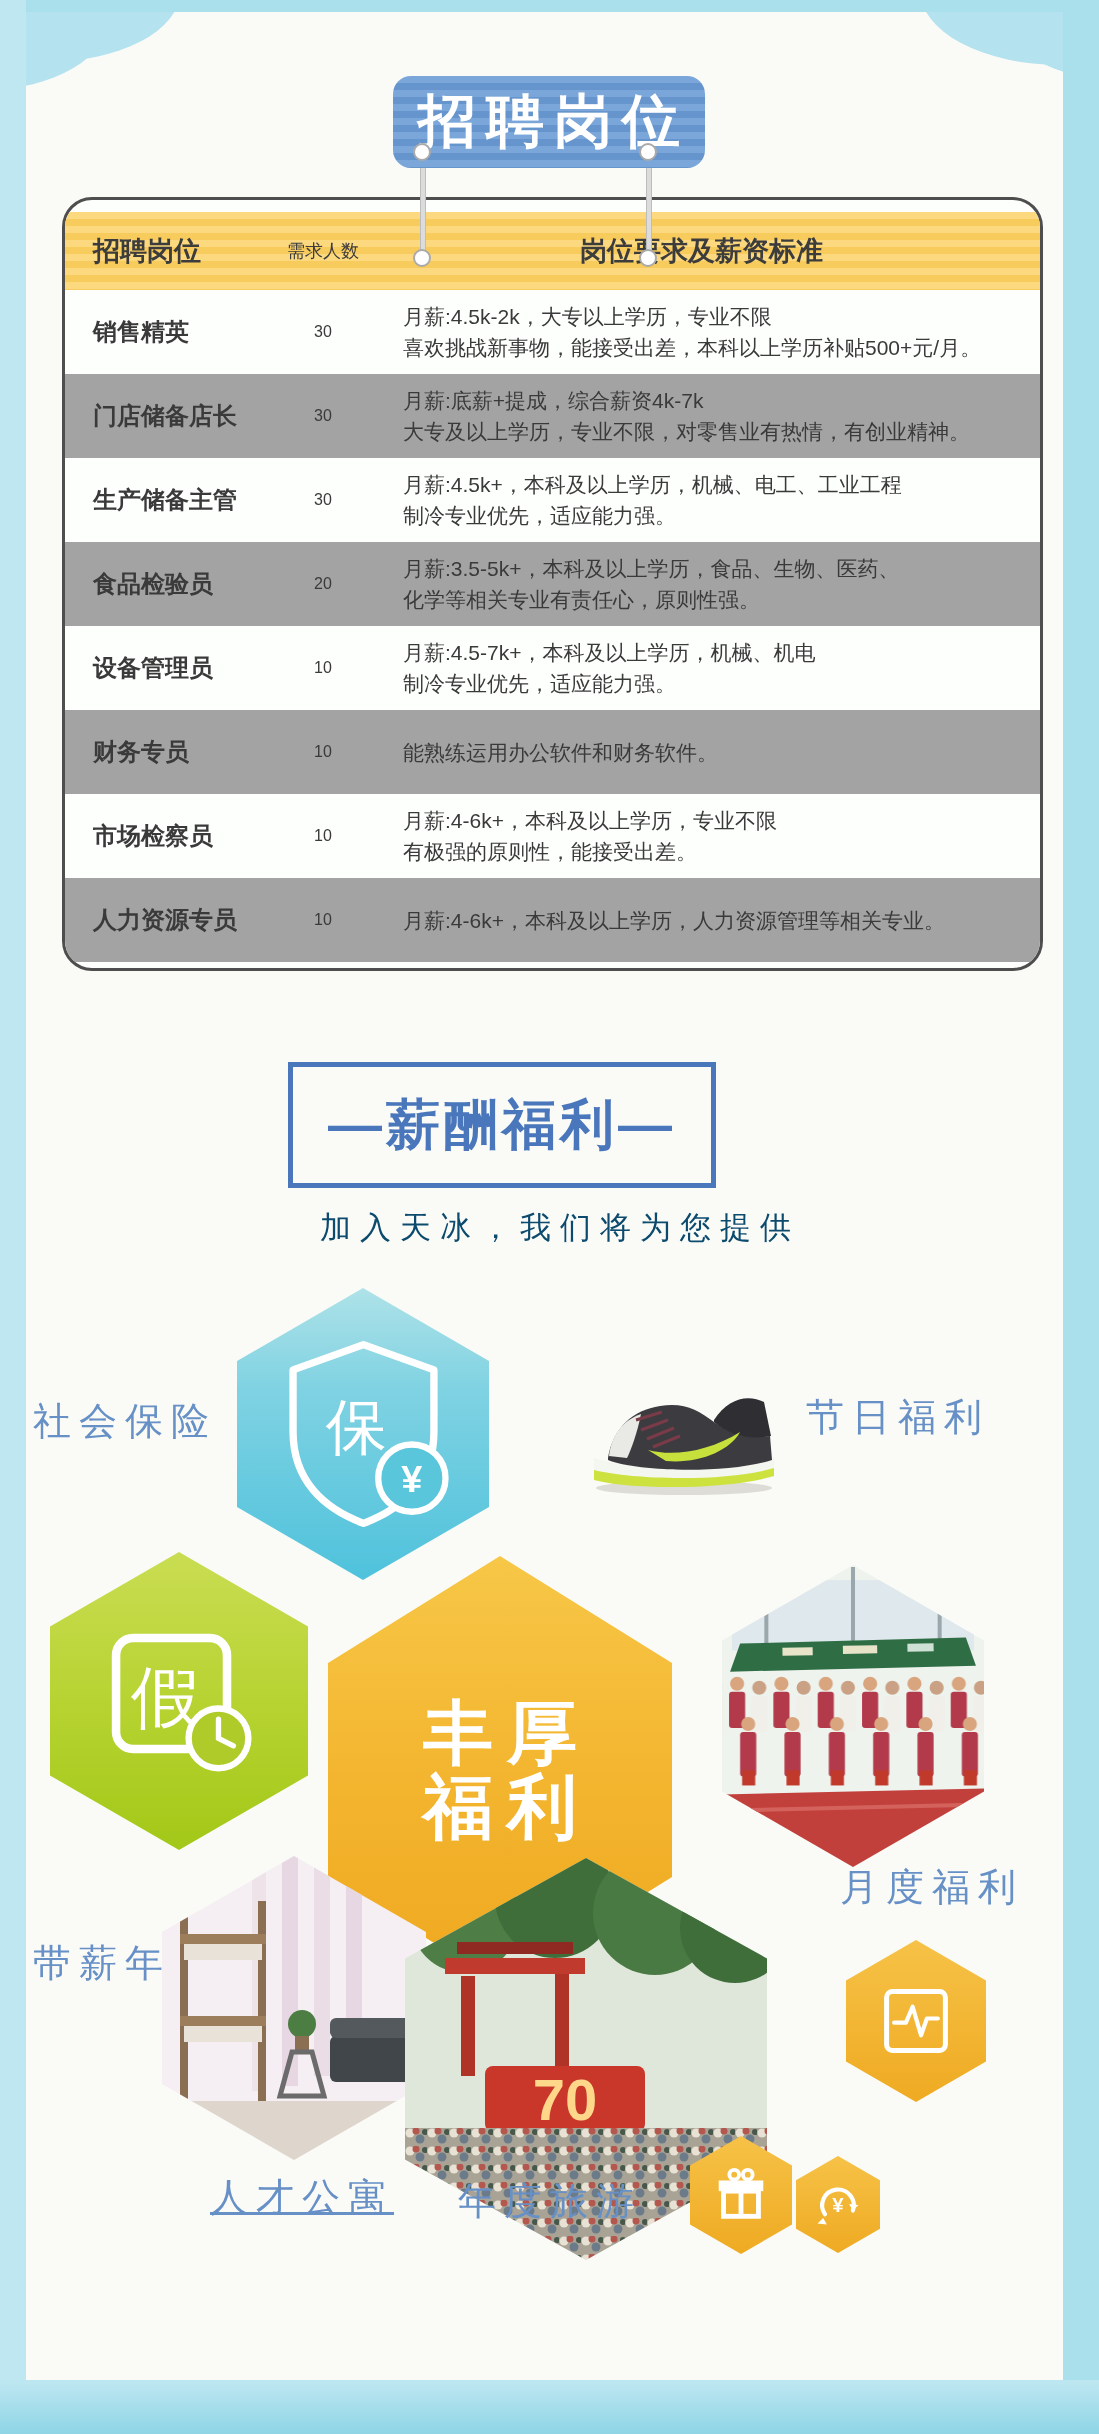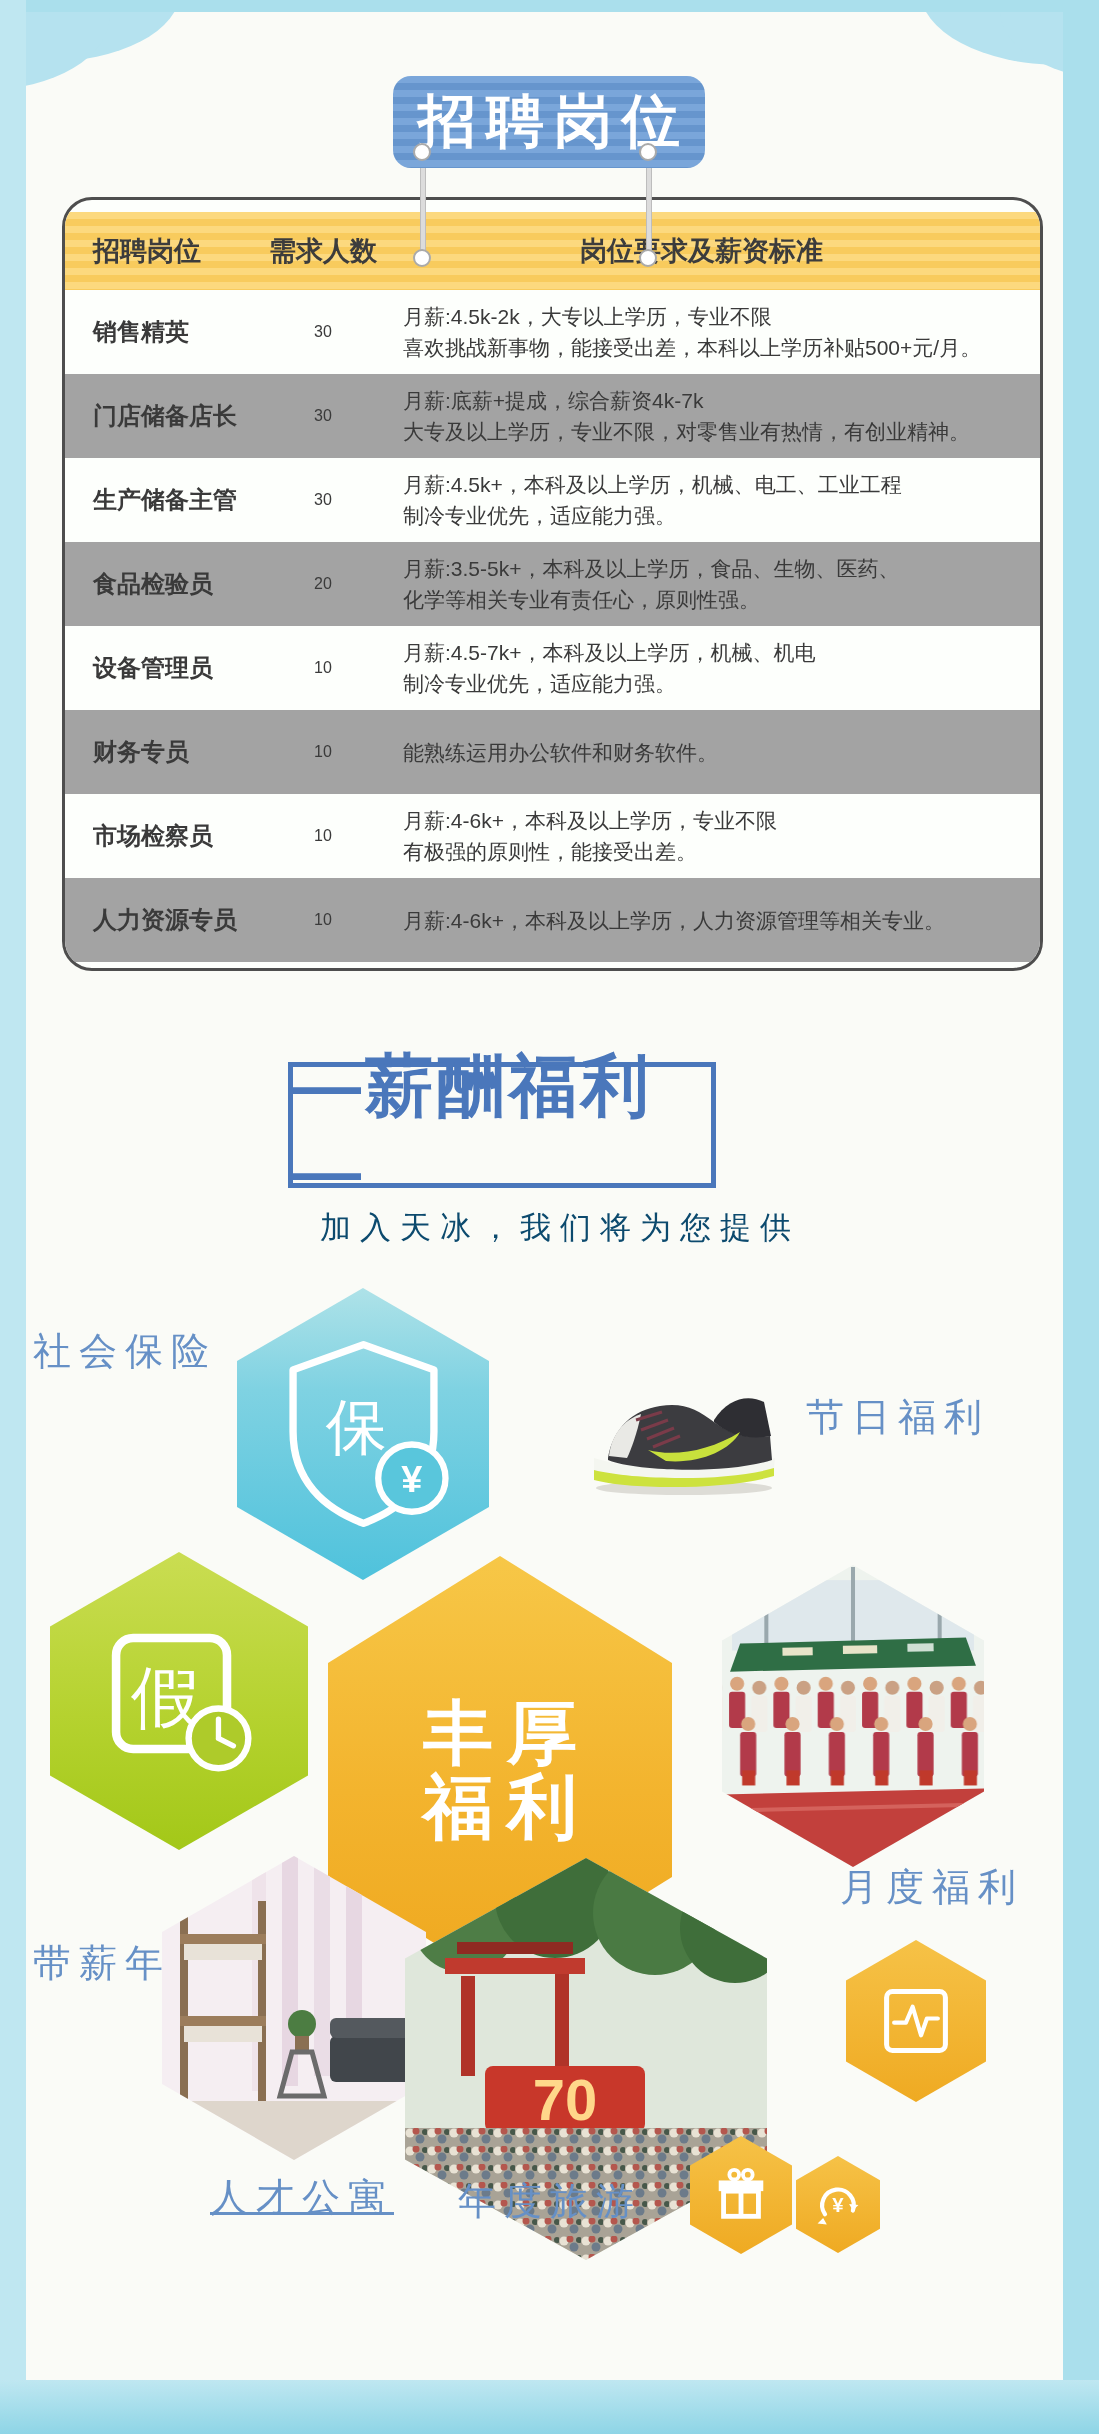--- a/index.html
+++ b/index.html
@@ -24,26 +24,26 @@
   .knot{position:absolute;width:14px;height:14px;background:#fff;border:2px solid #aaa;border-radius:50%;z-index:4;}
 
   
   .rtable{position:absolute;left:62px;top:197px;width:975px;height:768px;background:#fdfffc;border:3px solid #4e4e4e;border-radius:30px;overflow:hidden;z-index:1;}
   .thead{margin-top:12px;height:78px;display:flex;align-items:center;background:repeating-linear-gradient(180deg,#fcd97e 0 7px,#f8cb5d 7px 14px);font-size:27px;font-weight:bold;color:#3c3c3c;}
   .trow{height:84px;display:flex;align-items:center;color:#3a3a3a;}
   .trow.alt{background:#a3a3a3;}
   .c1{width:160px;padding-left:28px;font-size:24px;font-weight:600;flex-shrink:0;}
   .thead .c1{font-size:27px;font-weight:bold;}
   .c2{width:140px;text-align:center;font-size:16px;flex-shrink:0;}
-  .thead .c2{font-size:27px;font-weight:bold;}
+  .thead .c2{font-size:18px;font-weight:normal;}
   .c3h{flex:1;text-align:center;padding-right:30px;}
   .c3{flex:1;font-size:21px;line-height:31px;padding-left:10px;padding-right:14px;}
 
   
-  .tbox{position:absolute;left:288px;top:1062px;width:428px;height:126px;border:5px solid #4a77bb;box-sizing:border-box;display:flex;align-items:center;justify-content:center;font-size:68px;font-weight:bold;color:#4a77bb;letter-spacing:4px;}
+  .tbox{position:absolute;left:288px;top:1062px;width:428px;height:126px;border:5px solid #4a77bb;box-sizing:border-box;display:flex;align-items:center;justify-content:center;font-size:54px;font-weight:bold;color:#4a77bb;letter-spacing:4px;}
   .subt{position:absolute;left:200px;top:1207px;width:600px;text-align:right;font-size:31px;color:#0c4a6e;letter-spacing:9px;}
 
   .hex{position:absolute;clip-path:polygon(50% 0%,100% 25%,100% 75%,50% 100%,0% 75%,0% 25%);display:flex;align-items:center;justify-content:center;}
   .hex-teal{background:linear-gradient(180deg,#aee2e8 0%,#7fd2e2 35%,#4fc2dc 100%);}
   .hex-green{background:linear-gradient(180deg,#cadd52 0%,#b5d22f 55%,#a3c818 100%);}
   .hex-orange{background:linear-gradient(180deg,#f7c747 0%,#f3b42e 55%,#efa81f 100%);}
   .hex-orange2{background:linear-gradient(180deg,#f6c247 0%,#efaa22 100%);}
   .richtxt{display:flex;flex-direction:column;align-items:center;gap:4px;color:#fff;font-size:70px;font-weight:bold;letter-spacing:14px;text-indent:14px;line-height:1;}
   .blabel{position:absolute;font-size:38px;color:#6690c6;letter-spacing:8px;font-weight:500;white-space:nowrap;}
   .photo-svg{width:100%;height:100%;display:block;}
@@ -145,21 +145,21 @@
   <div class="subt">加入天冰，我们将为您提供</div>
 
   <div class="hex hex-teal" style="left:237px;top:1288px;width:252px;height:292px;">
     <svg width="185" height="205" viewBox="0 0 170 195">
       <path d="M85 12 L152 36 L152 95 C152 141 123 168 85 182 C47 168 18 141 18 95 L18 36 Z" fill="none" stroke="#ffffff" stroke-width="7" stroke-linejoin="round"></path>
       <text x="78" y="110" text-anchor="middle" font-size="58" fill="#ffffff">保</text>
       <circle cx="131" cy="139" r="32" fill="#59c6dc" stroke="#ffffff" stroke-width="6"></circle>
       <text x="131" y="152" text-anchor="middle" font-size="36" font-weight="bold" fill="#ffffff">¥</text>
     </svg>
   </div>
-  <div class="blabel" style="left:33px;top:1326px;">社会保险</div>
+  <div class="blabel" style="left:33px;top:1396px;">社会保险</div>
 
   <svg style="position:absolute;left:578px;top:1358px;" width="212" height="142" viewBox="0 0 212 142">
     <ellipse cx="106" cy="130" rx="88" ry="7" fill="#dddcd6"></ellipse>
     <path d="M16 110 C45 122 165 124 196 106 L196 118 C150 132 52 132 16 122 Z" fill="#cde23e"></path>
     <path d="M16 100 C60 114 152 116 197 100 L196 110 C150 124 55 122 16 112 Z" fill="#f4f6f0"></path>
     <path d="M30 100 C35 70 55 52 82 48 C106 44 120 52 136 64 C152 77 172 81 192 78 L194 102 C150 116 60 114 30 102 Z" fill="#3c3c40"></path>
     <path d="M136 62 C150 40 170 36 186 44 L193 78 C172 82 152 78 136 64 Z" fill="#2e2e33"></path>
     <path d="M31 98 C33 78 45 62 63 56 C59 76 53 92 49 100 Z" fill="#e9e9e5"></path>
     <path d="M58 62 L84 54 M63 72 L90 62 M69 81 L96 70 M75 89 L102 78" stroke="#7a3b49" stroke-width="3" fill="none"></path>
     <path d="M70 92 C96 99 132 93 162 74 C152 93 120 106 88 103 Z" fill="#c8e03c"></path>

